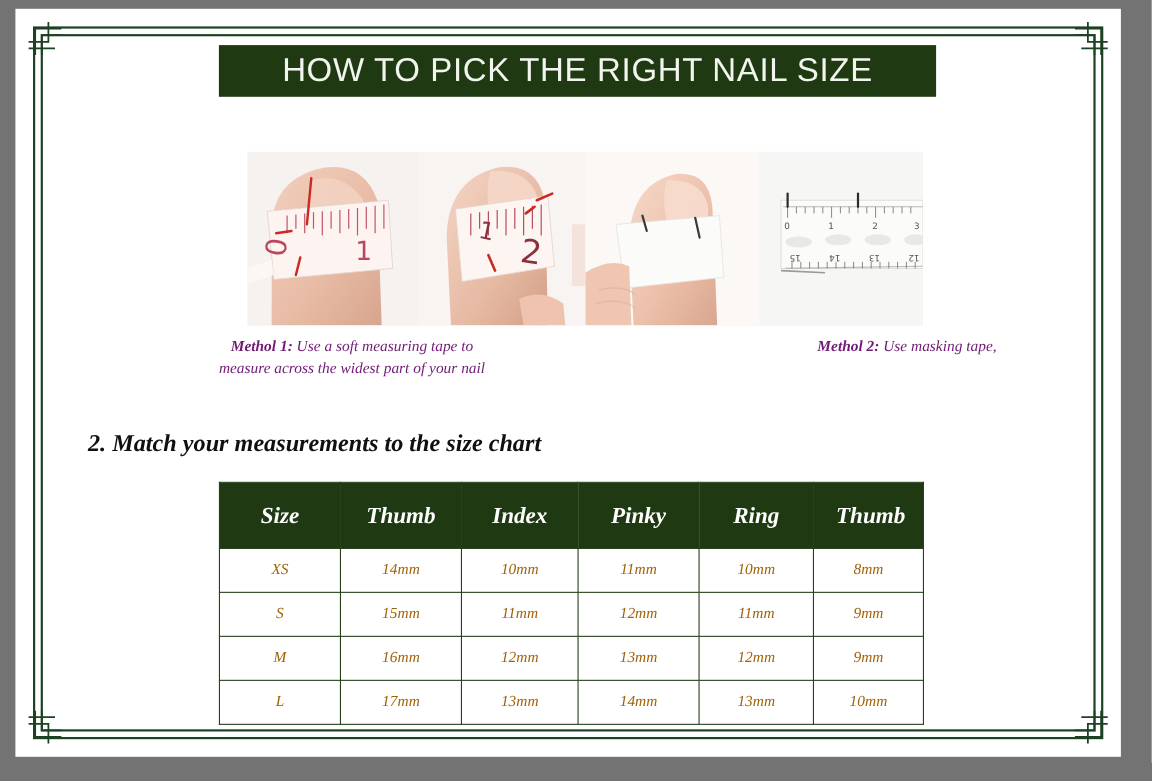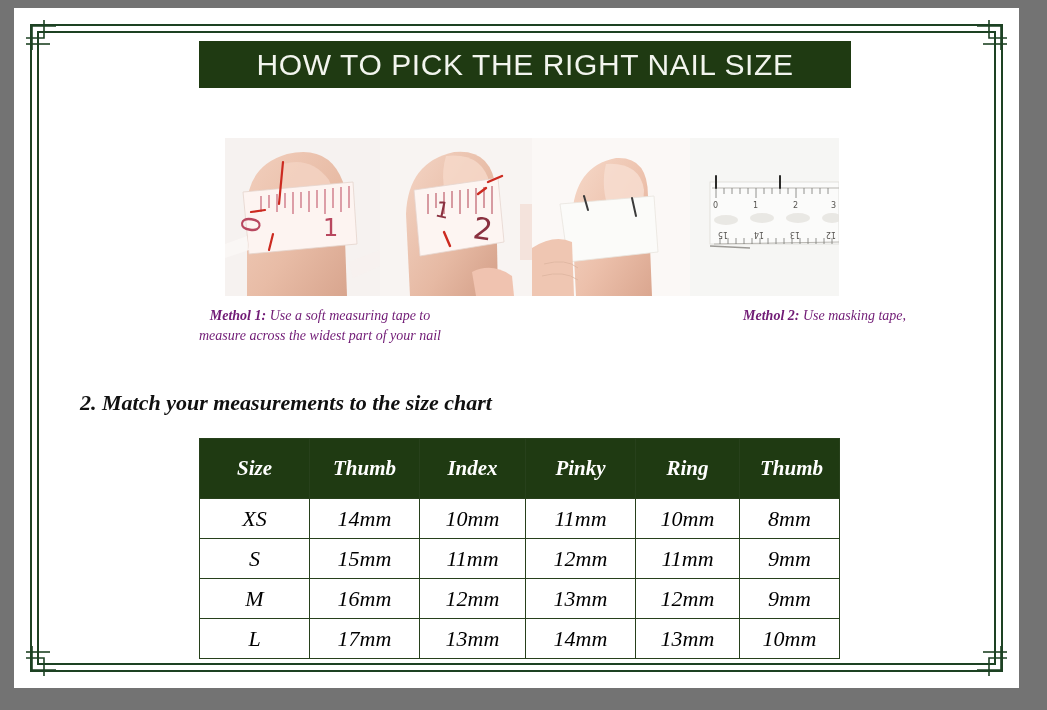--- a/index.html
+++ b/index.html
@@ -131,22 +131,22 @@
     background: #1f3a12;
     color: #ffffff;
     font-size: 21px;
     font-weight: bold;
     height: 60px;
     padding: 0 20px;
     margin-left: 28px;
   }
   .size-table td {
     background: #ffffff;
-    color: #000000;
-    font-size: 22px;
+    color: #a16207;
+    font-size: 14px;
     height: 40px;
     padding: 0 4px;
   }
   .size-table col.c-size   { width: 110px; }
   .size-table col.c-thumb  { width: 110px; }
   .size-table col.c-index  { width: 106px; }
   .size-table col.c-middle { width: 110px; }
   .size-table col.c-ring   { width: 104px; }
   .size-table col.c-pinky  { width: 100px; }
 </style>

